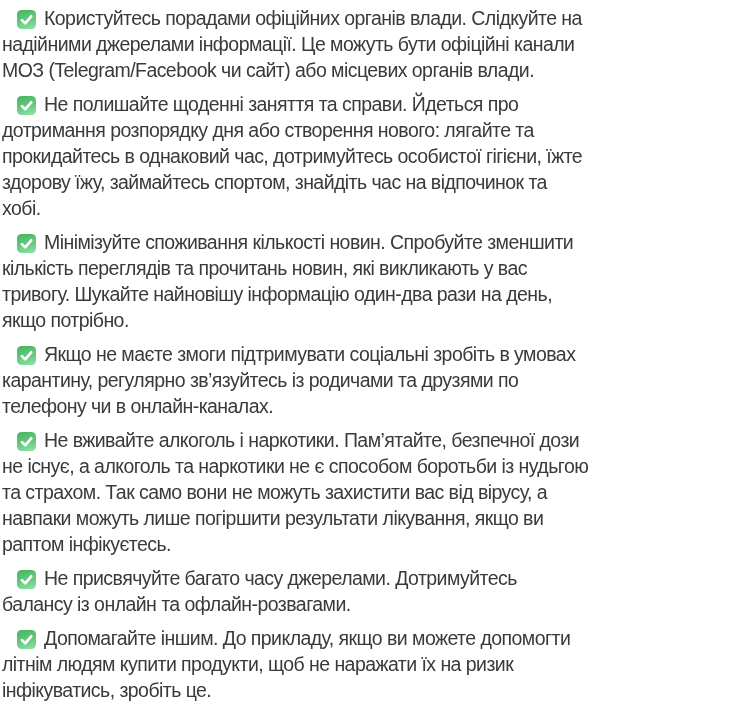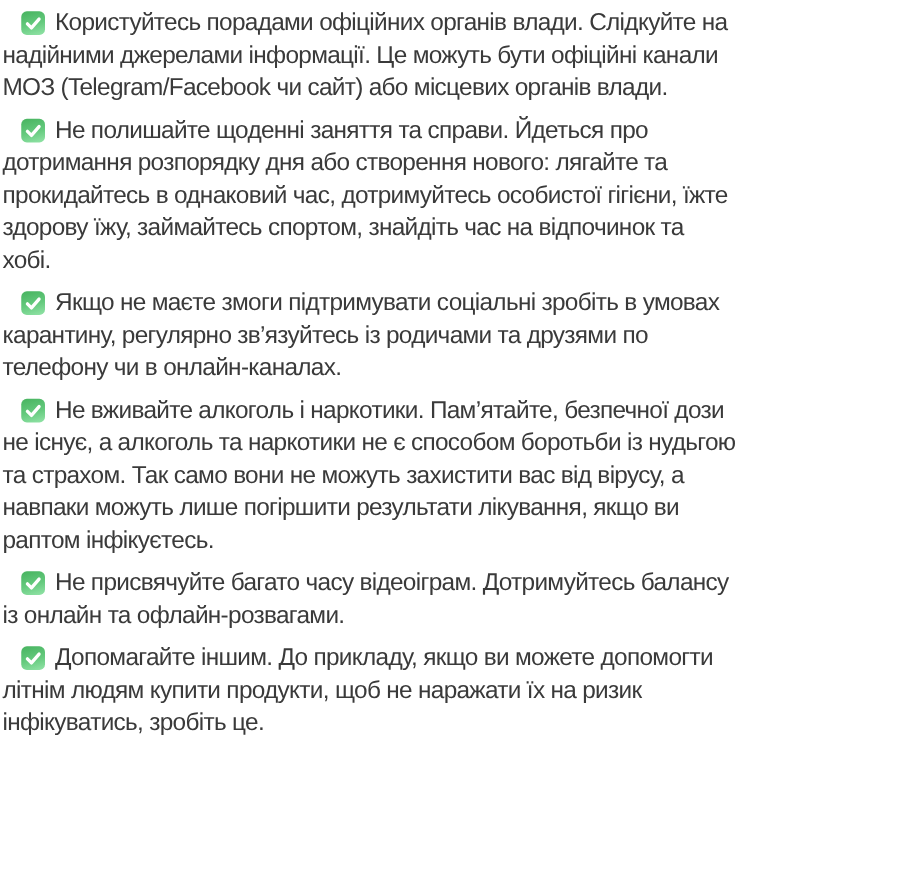--- a/index.html
+++ b/index.html
@@ -53,32 +53,35 @@
 <div class="content">
 
   <p class="tip"><span class="check"><svg viewBox="0 0 20 20">
           <path d="M5.2 10.6 L8.6 14 L15 6.6" fill="none" stroke="#ffffff" stroke-width="2.8" stroke-linecap="round" stroke-linejoin="round"></path>
         </svg></span><span>Користуйтесь порадами офіційних органів влади. Слідкуйте на надійними джерелами інформації. Це можуть бути офіційні канали МОЗ (Telegram/Facebook чи сайт) або місцевих органів влади.</span></p>
 
   <p class="tip"><span class="check"><svg viewBox="0 0 20 20">
           <path d="M5.2 10.6 L8.6 14 L15 6.6" fill="none" stroke="#ffffff" stroke-width="2.8" stroke-linecap="round" stroke-linejoin="round"></path>
         </svg></span><span>Не полишайте щоденні заняття та справи. Йдеться про дотримання розпорядку дня або створення нового: лягайте та прокидайтесь в однаковий час, дотримуйтесь особистої гігієни, їжте здорову їжу, займайтесь спортом, знайдіть час на відпочинок та хобі.</span></p>
 
+  <p class="tip"><span class="check"><svg viewBox="0 0 20 20">
+          <path d="M5.2 10.6 L8.6 14 L15 6.6" fill="none" stroke="#ffffff" stroke-width="2.8" stroke-linecap="round" stroke-linejoin="round"></path>
+        </svg></span><span>Мінімізуйте споживання кількості новин. Спробуйте зменшити кількість переглядів та прочитань новин, які викликають у вас тривогу. Шукайте найновішу інформацію один-два рази на день, якщо потрібно.</span></p>
 
   <p class="tip"><span class="check"><svg viewBox="0 0 20 20">
           <path d="M5.2 10.6 L8.6 14 L15 6.6" fill="none" stroke="#ffffff" stroke-width="2.8" stroke-linecap="round" stroke-linejoin="round"></path>
         </svg></span><span>Якщо не маєте змоги підтримувати соціальні зробіть в умовах карантину, регулярно зв’язуйтесь із родичами та друзями по телефону чи в онлайн-каналах.</span></p>
 
   <p class="tip"><span class="check"><svg viewBox="0 0 20 20">
           <path d="M5.2 10.6 L8.6 14 L15 6.6" fill="none" stroke="#ffffff" stroke-width="2.8" stroke-linecap="round" stroke-linejoin="round"></path>
         </svg></span><span>Не вживайте алкоголь і наркотики. Пам’ятайте, безпечної дози не існує, а алкоголь та наркотики не є способом боротьби із нудьгою та страхом. Так само вони не можуть захистити вас від вірусу, а навпаки можуть лише погіршити результати лікування, якщо ви раптом інфікуєтесь.</span></p>
 
 
   <p class="tip"><span class="check"><svg viewBox="0 0 20 20">
           <path d="M5.2 10.6 L8.6 14 L15 6.6" fill="none" stroke="#ffffff" stroke-width="2.8" stroke-linecap="round" stroke-linejoin="round"></path>
-        </svg></span><span>Не присвячуйте багато часу відеоіграм. Дотримуйтесь балансу із онлайн та офлайн-розвагами.</span></p>
+        </svg></span><span>Не присвячуйте багато часу джерелами. Дотримуйтесь балансу із онлайн та офлайн-розвагами.</span></p>
 
 
   <p class="tip"><span class="check"><svg viewBox="0 0 20 20">
           <path d="M5.2 10.6 L8.6 14 L15 6.6" fill="none" stroke="#ffffff" stroke-width="2.8" stroke-linecap="round" stroke-linejoin="round"></path>
         </svg></span><span>Допомагайте іншим. До прикладу, якщо ви можете допомогти літнім людям купити продукти, щоб не наражати їх на ризик інфікуватись, зробіть це.</span></p>
 
 </div>
 
 </body></html>

